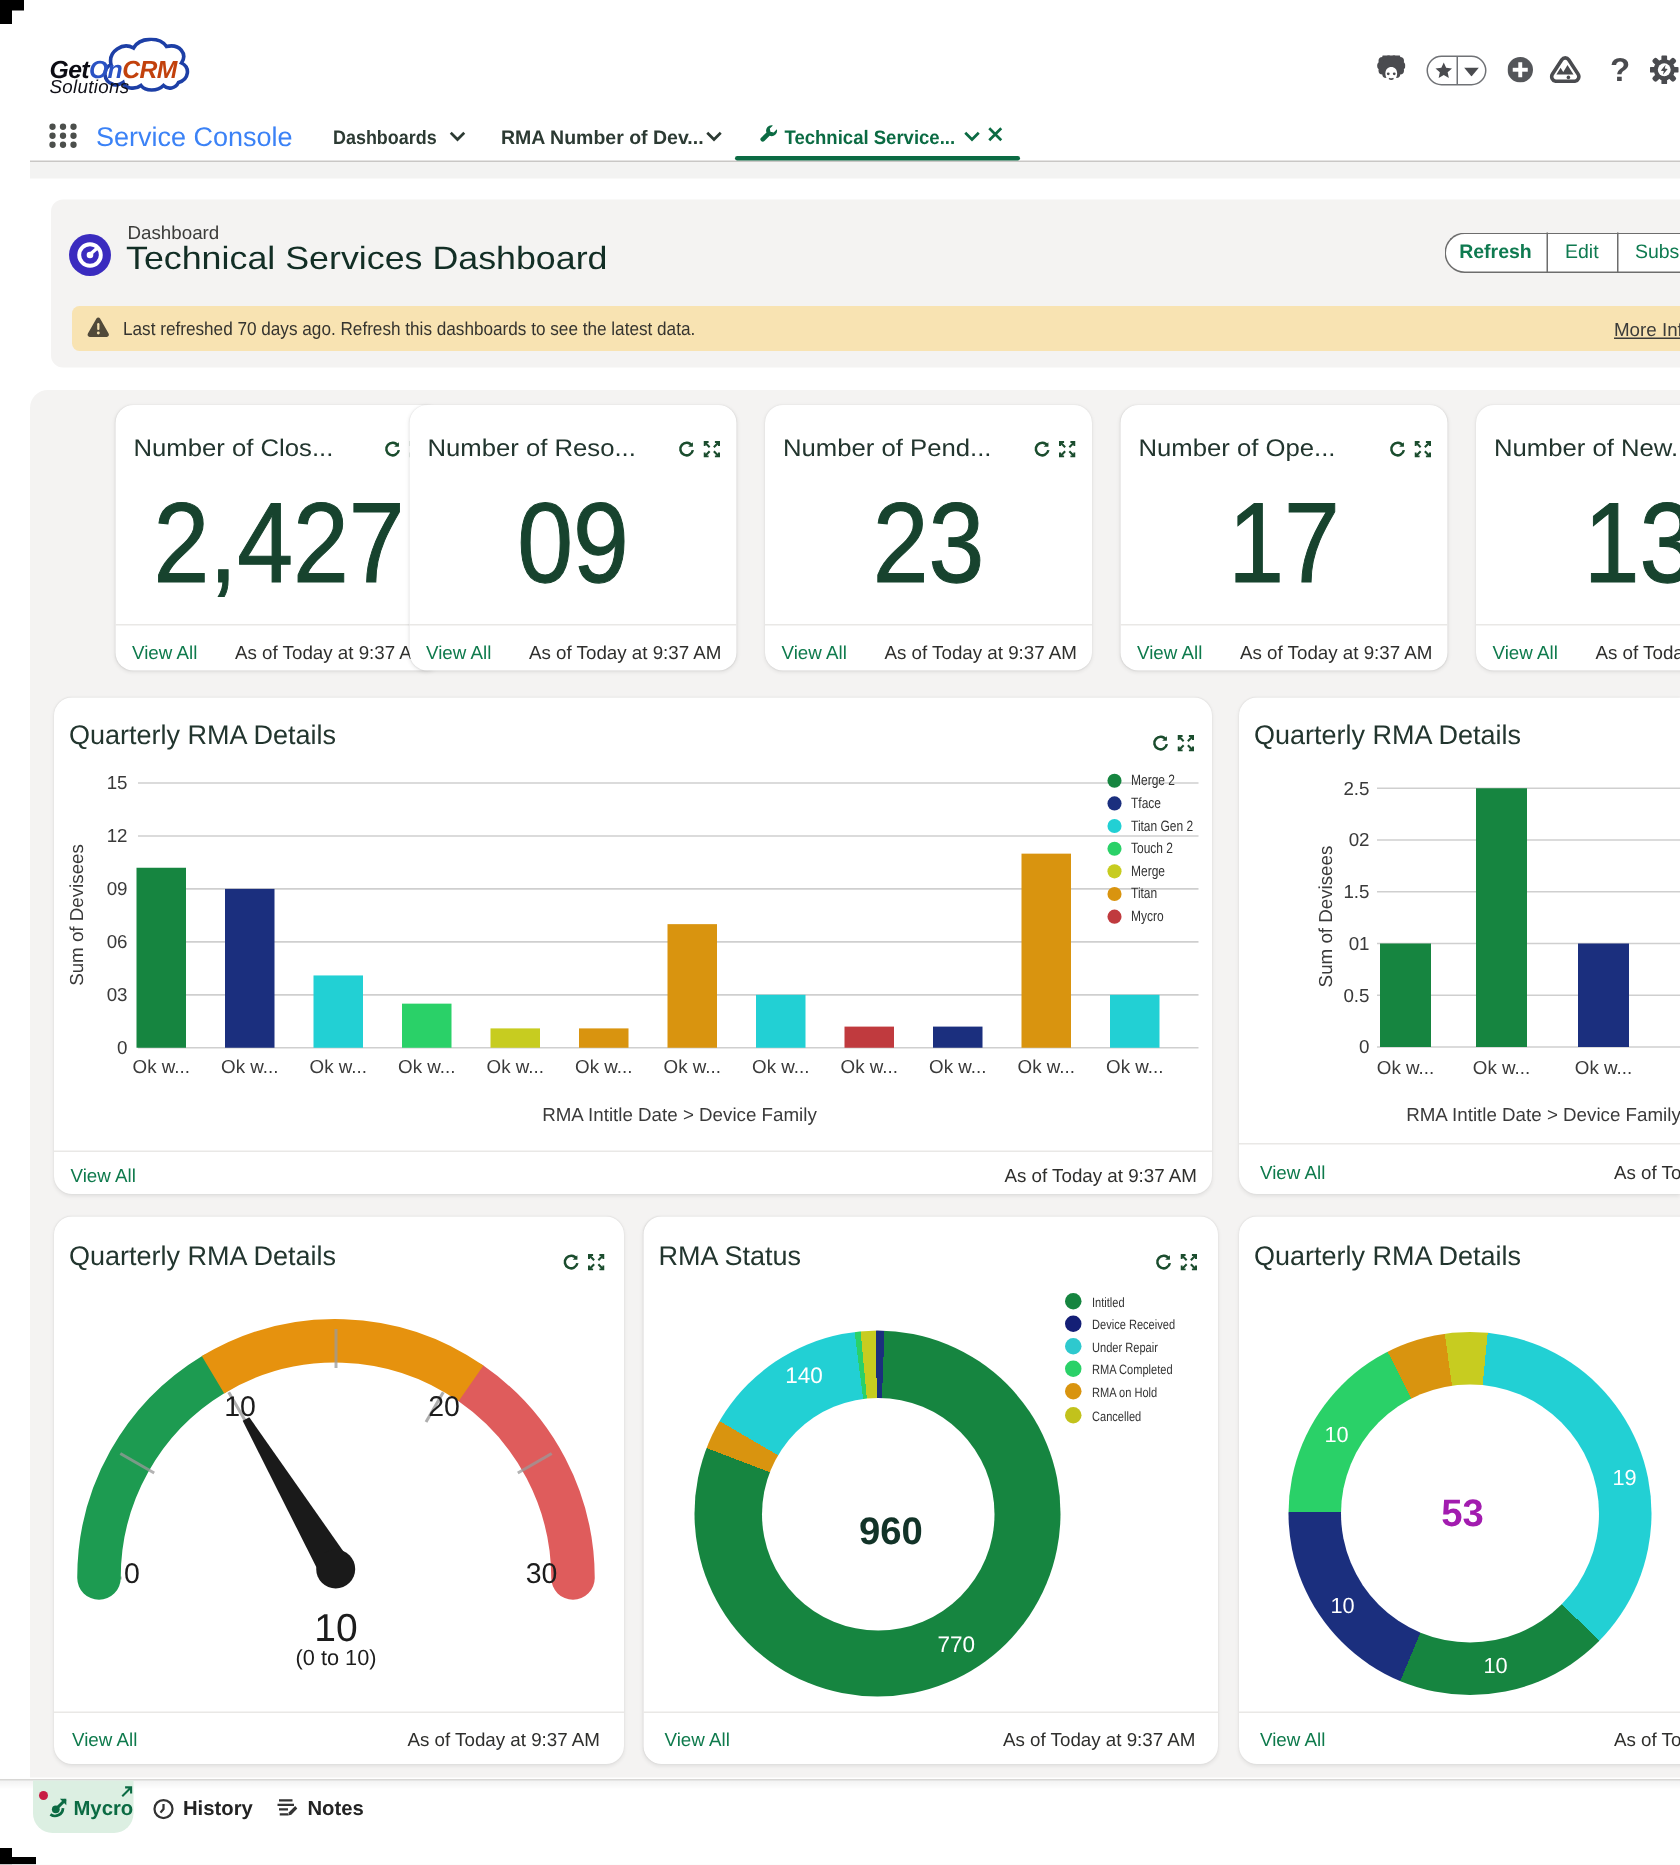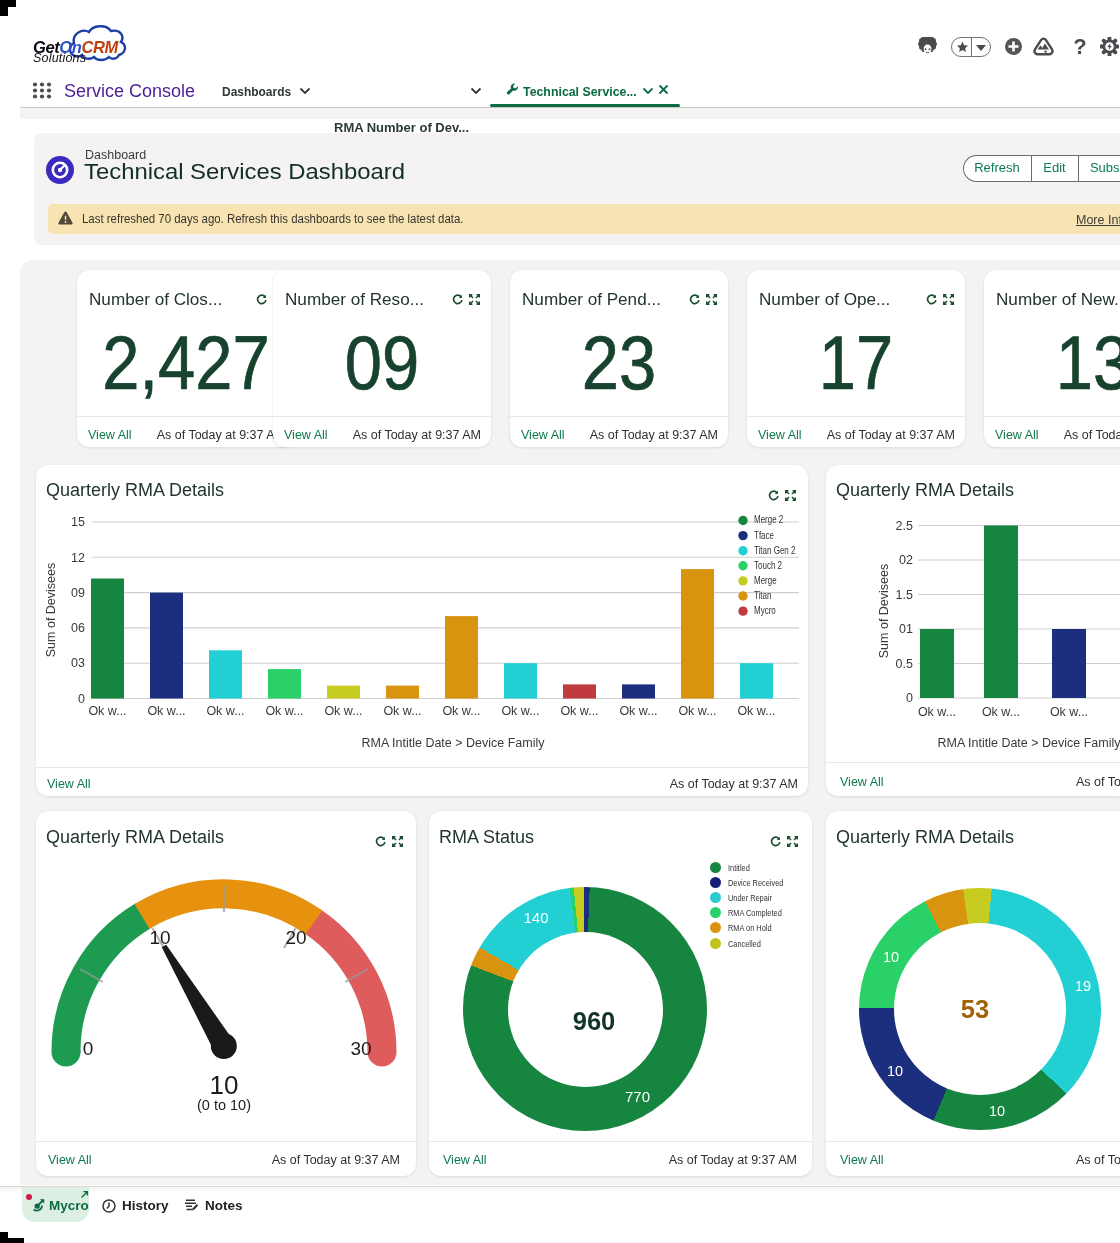--- a/index.html
+++ b/index.html
@@ -97,26 +97,26 @@
       <circle cx="3" cy="2.5" r="2.1"></circle>
         <circle cx="10" cy="2.5" r="2.1"></circle>
         <circle cx="17" cy="2.5" r="2.1"></circle>
       <circle cx="3" cy="8.5" r="2.1"></circle>
         <circle cx="10" cy="8.5" r="2.1"></circle>
         <circle cx="17" cy="8.5" r="2.1"></circle>
       <circle cx="3" cy="14.5" r="2.1"></circle>
         <circle cx="10" cy="14.5" r="2.1"></circle>
         <circle cx="17" cy="14.5" r="2.1"></circle>
     </svg>
-    <div class="abs" style="left:64px;top:81px;font-size:18px;color:#4c1d95;">Service Console</div>
+    <div class="abs" style="left:64px;top:81px;font-size:18px;color:#3b82f6;">Service Console</div>
     <div class="abs" style="left:222px;top:84px;font-size:13px;font-weight:700;color:#2c3a33;transform:scaleX(.92);transform-origin:left;">Dashboards</div>
     <svg class="abs" style="left:299px;top:87px" width="12" height="8" viewBox="0 0 12 8" fill="none" stroke="#2c3a33" stroke-width="1.8">
         <path d="M1.5,1.5 L6,6 L10.5,1.5"></path>
       </svg>
-    <div class="abs" style="left:334px;top:84px;font-size:13px;font-weight:700;color:#2c3a33;margin-top:36px;">RMA Number of Dev...</div>
+    <div class="abs" style="left:334px;top:84px;font-size:13px;font-weight:700;color:#2c3a33;">RMA Number of Dev...</div>
     <svg class="abs" style="left:470px;top:87px" width="12" height="8" viewBox="0 0 12 8" fill="none" stroke="#2c3a33" stroke-width="1.8">
         <path d="M1.5,1.5 L6,6 L10.5,1.5"></path>
       </svg>
 
     <svg class="abs" style="left:506px;top:83px" width="13" height="13" viewBox="0 0 13 13">
         <path fill="#0b6b43" d="M11.9,3.2 a3.6,3.6 0 0 1 -4.8,4.3 L3.6,11 a1.5,1.5 0 0 1 -2.2,-2.2 L5,5.4 a3.6,3.6 0 0 1 4.3,-4.8 L7.2,2.7 l0.4,2.2 2.2,0.4 Z"></path>
       </svg>
     <div class="abs" style="left:523px;top:84px;font-size:13px;font-weight:700;color:#0b6b43;transform:scaleX(.95);transform-origin:left;">Technical Service...</div>
     <svg class="abs" style="left:642px;top:87px" width="12" height="8" viewBox="0 0 12 8" fill="none" stroke="#0b6b43" stroke-width="1.8">
         <path d="M1.5,1.5 L6,6 L10.5,1.5"></path>
@@ -134,21 +134,21 @@
     <svg class="abs" style="left:46px;top:156px" width="28" height="28" viewBox="0 0 28 28">
       <circle cx="14" cy="14" r="14" fill="#3a2bbf"></circle>
       <circle cx="14" cy="14" r="7.2" fill="none" stroke="#fff" stroke-width="2.6"></circle>
       <circle cx="14" cy="14" r="2.2" fill="#fff"></circle>
       <path d="M14.5,13.2 L18.3,9.8" stroke="#fff" stroke-width="2.2" stroke-linecap="round"></path>
     </svg>
     <div class="abs" style="left:85px;top:148px;font-size:12.5px;color:#3c3c3a;">Dashboard</div>
     <div class="abs" style="left:84px;top:162px;font-size:21.5px;color:#122e25;line-height:1;transform:scaleX(1.11);transform-origin:left;white-space:nowrap;">Technical Services Dashboard</div>
 
     <div class="abs" style="left:963px;top:155px;height:27px;width:170px;background:#fff;border:1px solid #6d6d6d;border-radius:13.5px 0 0 13.5px;border-right:none;"></div>
-    <div class="abs" style="left:963px;top:155px;width:68px;height:27px;line-height:25px;text-align:center;font-size:13px;color:#0e7a50;">Refresh</div>
+    <div class="abs" style="left:963px;top:155px;width:68px;height:27px;line-height:25px;text-align:center;font-size:13px;color:#0e7a50;font-weight:bold;">Refresh</div>
     <div class="abs" style="left:1031px;top:155px;width:1px;height:27px;background:#6d6d6d"></div>
     <div class="abs" style="left:1031px;top:155px;width:47px;height:27px;line-height:25px;text-align:center;font-size:13px;color:#0e7a50;">Edit</div>
     <div class="abs" style="left:1078px;top:155px;width:1px;height:27px;background:#6d6d6d"></div>
     <div class="abs" style="left:1078px;top:155px;width:60px;height:27px;line-height:25px;text-align:center;font-size:13px;color:#0e7a50;">Subsc</div>
 
     <div class="abs" style="left:48px;top:204px;width:1080px;height:30px;background:#f8e3b2;border-radius:5px;"></div>
     <svg class="abs" style="left:58px;top:211px" width="15" height="14" viewBox="0 0 15 14">
       <path fill="#514a3a" d="M7.5,0.6 C8,0.6 8.4,0.85 8.7,1.3 L14.4,11.4 C15,12.4 14.3,13.6 13.2,13.6 L1.8,13.6 C0.7,13.6 0,12.4 0.6,11.4 L6.3,1.3 C6.6,0.85 7,0.6 7.5,0.6 Z"></path>
       <rect x="6.8" y="4.4" width="1.5" height="4.6" rx="0.7" fill="#f8e3b2"></rect>
       <circle cx="7.55" cy="11" r="0.95" fill="#f8e3b2"></circle>
@@ -402,21 +402,21 @@
         <div class="abs" style="left:281px;top:126.5px;width:11px;height:11px;border-radius:50%;background:#c2c21c"></div>
         <div class="abs" style="left:299px;top:127.5px;font-size:9px;color:#333;white-space:nowrap;transform:scaleX(.82);transform-origin:left;">Cancelled</div>
       <div class="sep" style="left:0;top:330px;width:383px;"></div>
       <div class="viewall" style="left:14px;top:342px;">View All</div>
       <div class="asof" style="right:15px;top:342px;">As of Today at 9:37 AM</div>
     </div>
     <div class="card" style="left:826px;top:811px;width:380px;height:365px;">
       <div class="ctitle" style="left:10px;top:17px;">Quarterly RMA Details</div>
       <div class="abs" style="left:33px;top:77px;width:242px;height:242px;border-radius:50%;background:conic-gradient(from -8deg, #c7cc20 0deg 13.6deg, #22d0d4 13.6deg 142.6deg, #168540 142.6deg 210.6deg, #1b2f7e 210.6deg 278.5deg, #2ad168 278.5deg 341deg, #d9940f 341deg 360deg);"></div>
 <div class="abs" style="left:68px;top:112px;width:172px;height:172px;border-radius:50%;background:#fff;"></div>
-<div class="abs" style="left:73px;top:186px;width:152px;text-align:center;font-size:25.5px;font-weight:700;color:#a16207;line-height:1;">53</div>
+<div class="abs" style="left:73px;top:186px;width:152px;text-align:center;font-size:25.5px;font-weight:700;color:#a21caf;line-height:1;">53</div>
 <div class="abs" style="left:239px;top:167px;width:36px;text-align:center;font-size:14.5px;color:#fff;">19</div>
 <div class="abs" style="left:47px;top:138px;width:36px;text-align:center;font-size:14.5px;color:#fff;">10</div>
 <div class="abs" style="left:51px;top:252px;width:36px;text-align:center;font-size:14.5px;color:#fff;">10</div>
 <div class="abs" style="left:153px;top:292px;width:36px;text-align:center;font-size:14.5px;color:#fff;">10</div>
       <div class="sep" style="left:0;top:330px;width:294px;"></div>
       <div class="viewall" style="left:14px;top:342px;">View All</div>
       <div class="asof" style="left:250px;top:342px;text-align:left;white-space:nowrap;">As of Tod</div>
     </div>
   </div>
 

